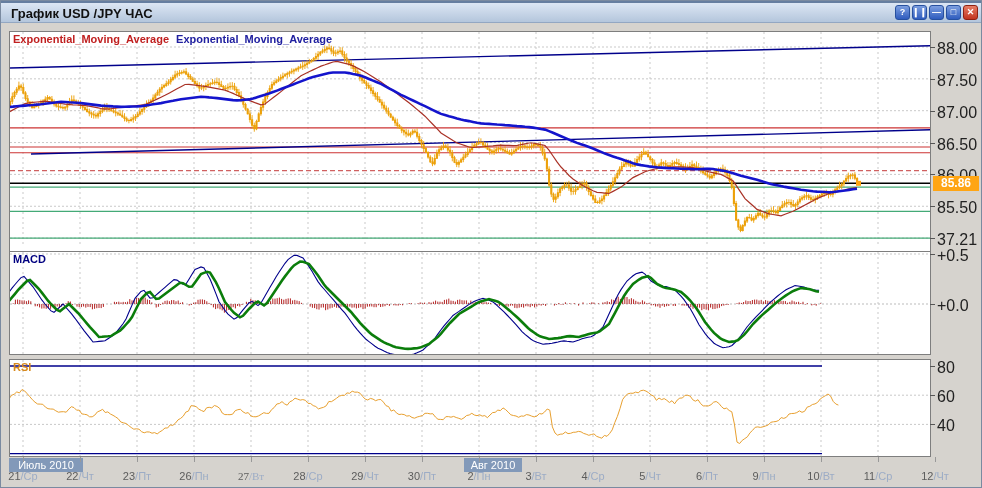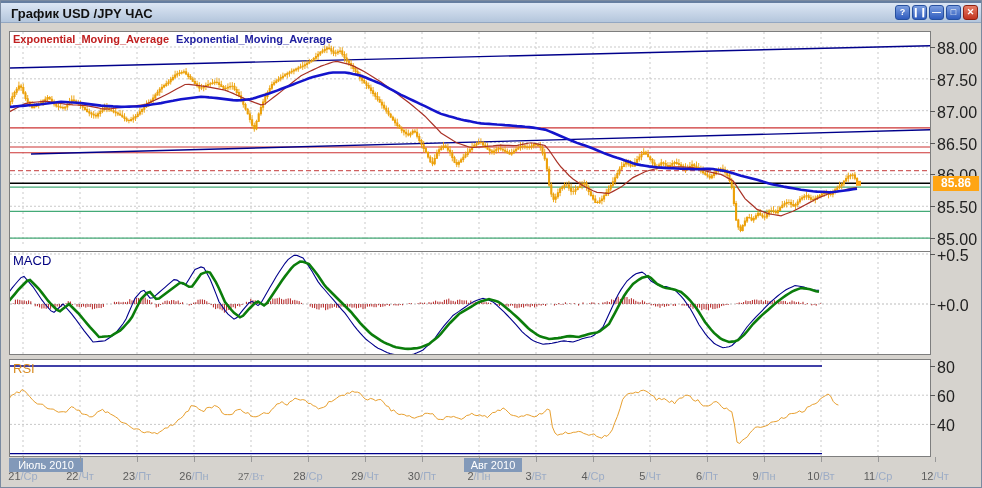--- a/index.html
+++ b/index.html
@@ -19,21 +19,21 @@
   .wbtn.close{background:linear-gradient(#e77d66,#c23420);border-color:#8f2112;}
   
   .panel{position:absolute;left:8px;width:922px;background:#fff;
     border:1px solid #7e7e7e;box-sizing:border-box;}
   #p-price{top:30px;height:247px;}
   #p-macd{top:250px;height:104px;}
   #p-rsi{top:358px;height:98px;}
   .panel svg{position:absolute;left:0;top:0;}
   .legend{position:absolute;left:3px;top:1px;font-size:11px;font-weight:bold;letter-spacing:0px;}
   .legend .red{color:#c02020;} .legend .blue{color:#2020a0;margin-left:7px;}
-  .plabel{position:absolute;left:3px;top:1px;font-size:13px;font-weight:normal;}
+  .plabel{position:absolute;left:3px;top:1px;font-size:11px;font-weight:bold;}
   #macd-lab{color:#000080;} #rsi-lab{color:#d88a1e;}
   
   .ylab{position:absolute;left:936px;font-size:16px;color:#222;width:46px;}
   .ytick{position:absolute;left:929px;width:5px;height:1px;background:#555;}
   #price-badge{position:absolute;left:932px;top:175px;width:46px;height:15px;
     background:#ffa513;color:#fff;font-size:12px;font-weight:bold;text-align:center;line-height:15px;}
   
   #timeaxis{position:absolute;left:0;top:456px;width:982px;height:32px;padding-left:44px;}
   .month{position:absolute;top:1px;height:14px;background:#8299b9;color:#fff;
     font-size:11px;text-align:center;line-height:14px;padding:0 4px;box-sizing:border-box;}
@@ -165,21 +165,21 @@
       <div class="ylab" style="top: 71px;">87.50</div>
       <div class="ytick" style="top: 110px;"></div>
       <div class="ylab" style="top: 103px;">87.00</div>
       <div class="ytick" style="top: 142px;"></div>
       <div class="ylab" style="top: 135px;">86.50</div>
       <div class="ytick" style="top: 173px;"></div>
       <div class="ylab" style="top: 166px;">86.00</div>
       <div class="ytick" style="top: 205px;"></div>
       <div class="ylab" style="top: 198px;">85.50</div>
       <div class="ytick" style="top: 237px;"></div>
-      <div class="ylab" style="top: 230px;">85.00</div>
+      <div class="ylab" style="top: 230px;">37.21</div>
       <div class="ytick" style="top: 253px;"></div>
       <div class="ylab" style="top: 246px;">+0.5</div>
       <div class="ytick" style="top: 303px;"></div>
       <div class="ylab" style="top: 296px;">+0.0</div>
       <div class="ytick" style="top: 365px;"></div>
       <div class="ylab" style="top: 358px;">80</div>
       <div class="ytick" style="top: 394px;"></div>
       <div class="ylab" style="top: 387px;">60</div>
       <div class="ytick" style="top: 423px;"></div>
       <div class="ylab" style="top: 416px;">40</div>

